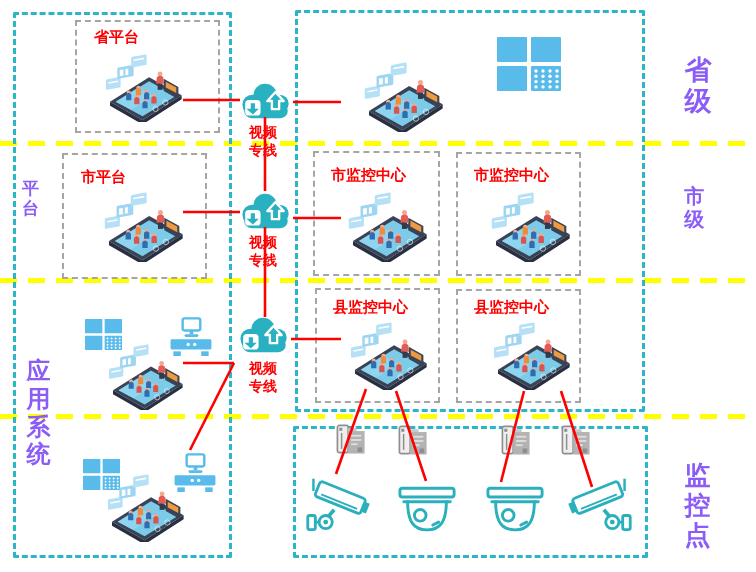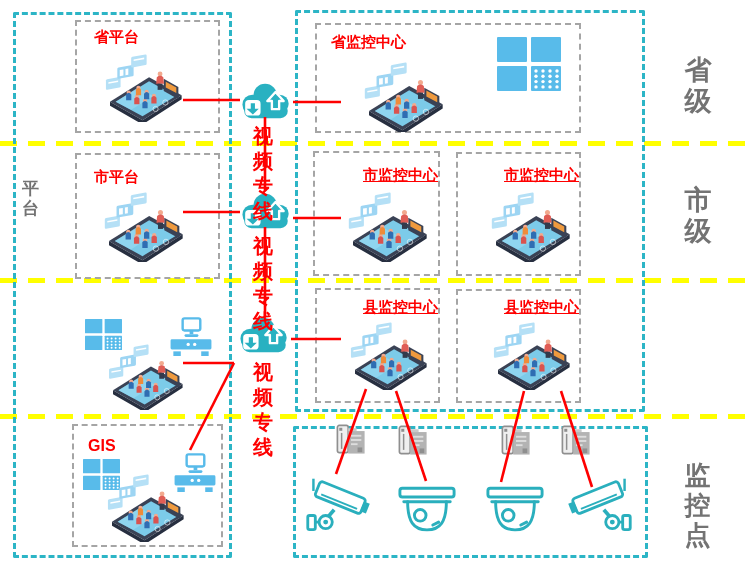--- a/index.html
+++ b/index.html
@@ -3,24 +3,24 @@
 <meta charset="utf-8">
 <style>
   html,body{margin:0;padding:0;background:#fff;}
   .canvas{position:relative;width:756px;height:572px;background:#fff;overflow:hidden;
           font-family:"Liberation Sans","DejaVu Sans",sans-serif;}
   .yline{position:absolute;left:0;width:756px;height:5px;z-index:1;
          background:repeating-linear-gradient(90deg,#ffff00 0 17px,rgba(255,255,255,0) 17px 28px);}
   .tealbox{position:absolute;border:3px dashed #2cb5c6;border-radius:2px;z-index:2;box-sizing:border-box;}
   .graybox{position:absolute;border:2px dashed #a5a5a5;z-index:3;box-sizing:border-box;}
   .btitle{position:absolute;color:#fe0000;font-weight:bold;font-size:15px;z-index:6;white-space:nowrap;text-align:center;}
-  .btitle.ctr{text-align:right;left:16px;right:0;text-decoration:underline;}
-  .vlabel{position:absolute;color:#737373;font-weight:bold;width:1.12em;line-height:1.16;
+  .btitle.ctr{text-align:left;left:16px;right:0;}
+  .vlabel{position:absolute;color:#8b5cf6;font-weight:bold;width:1.12em;line-height:1.16;
           word-break:break-all;text-align:center;z-index:6;}
-  .cloudlabel{position:absolute;width:34px;color:#fe0000;font-weight:bold;font-size:20px;
+  .cloudlabel{position:absolute;width:34px;color:#fe0000;font-weight:bold;font-size:14px;
               line-height:1.25;text-align:center;word-break:break-all;z-index:6;}
   .ic{position:absolute;z-index:5;display:block;}
   .connect{position:absolute;left:0;top:0;width:756px;height:572px;z-index:7;pointer-events:none;}
 </style>
 </head>
 <body>
 
 <svg width="0" height="0" style="position:absolute" aria-hidden="true">
 <defs>
   <symbol id="sym-phone" viewBox="0 0 100 86">
@@ -162,53 +162,51 @@
 
   <div class="yline" style="top:141px"></div>
   <div class="yline" style="top:278px"></div>
   <div class="yline" style="top:414px"></div>
 
   <div class="tealbox" style="left:13px;top:12px;width:219px;height:546px"></div>
   <div class="tealbox" style="left:295px;top:10px;width:350px;height:402px"></div>
   <div class="tealbox" style="left:293px;top:426px;width:355px;height:132px"></div>
 
   <div class="vlabel" style="left:21px;top:179px;font-size:17px">平台</div>
+  <div class="vlabel" style="left:25px;top:357px;font-size:24px">应用系统</div>
 
 
   <div class="vlabel" style="left:683px;top:55px;font-size:27px">省级</div>
-  <div class="vlabel" style="left:683px;top:185px;font-size:27px">市级</div>
+  <div class="vlabel" style="left:683px;top:185px;font-size:20px">市级</div>
   <div class="vlabel" style="left:683px;top:460px;font-size:26px">监控点</div>
 
   <div class="graybox" style="left:75px;top:20px;width:145px;height:113px">
     <div class="btitle" style="left:17px;top:6px">省平台</div>
   </div>
   <svg class="ic" style="left:101px;top:52px" width="88" height="70">
       <use href="#sym-phone"></use>
     </svg>
 
-  <div class="graybox" style="left:75px;top:153px;width:145px;height:126px">
+  <div class="graybox" style="left:62px;top:153px;width:145px;height:126px">
     <div class="btitle" style="left:17px;top:13px">市平台</div>
   </div>
   <svg class="ic" style="left:101px;top:190px" width="88" height="72">
       <use href="#sym-phone"></use>
     </svg>
 
   <svg class="ic" style="left:85px;top:318px" width="37" height="33">
       <use href="#sym-videowall"></use>
     </svg>
   <svg class="ic" style="left:170px;top:317px" width="42" height="39">
       <use href="#sym-desk"></use>
     </svg>
   <svg class="ic" style="left:106px;top:342px" width="82" height="68">
       <use href="#sym-phone"></use>
     </svg>
 
-  <div class="graybox" style="left:72px;top:424px;width:151px;height:123px">
-    <div class="btitle" style="left:14px;top:11px;font-size:16px">GIS</div>
-  </div>
   <svg class="ic" style="left:83px;top:458px" width="37" height="33">
       <use href="#sym-videowall"></use>
     </svg>
   <svg class="ic" style="left:174px;top:453px" width="42" height="39">
       <use href="#sym-desk"></use>
     </svg>
   <svg class="ic" style="left:104px;top:472px" width="86" height="70">
       <use href="#sym-phone"></use>
     </svg>
 
@@ -220,23 +218,20 @@
   <svg class="ic" style="left:237px;top:190px" width="58" height="42">
       <use href="#sym-cloud"></use>
     </svg>
   <div class="cloudlabel" style="left:246px;top:234px">视频专线</div>
 
   <svg class="ic" style="left:235px;top:314px" width="58" height="42">
       <use href="#sym-cloud"></use>
     </svg>
   <div class="cloudlabel" style="left:246px;top:360px">视频专线</div>
 
-  <div class="graybox" style="left:315px;top:23px;width:266px;height:110px">
-    <div class="btitle" style="left:14px;top:8px">省监控中心</div>
-  </div>
   <svg class="ic" style="left:361px;top:60px" width="88" height="72">
       <use href="#sym-phone"></use>
     </svg>
   <svg class="ic" style="left:497px;top:37px" width="64" height="54">
       <use href="#sym-videowall"></use>
     </svg>
 
   <div class="graybox" style="left:313px;top:151px;width:127px;height:125px">
     <div class="btitle ctr" style="top:13px">市监控中心</div>
   </div>

